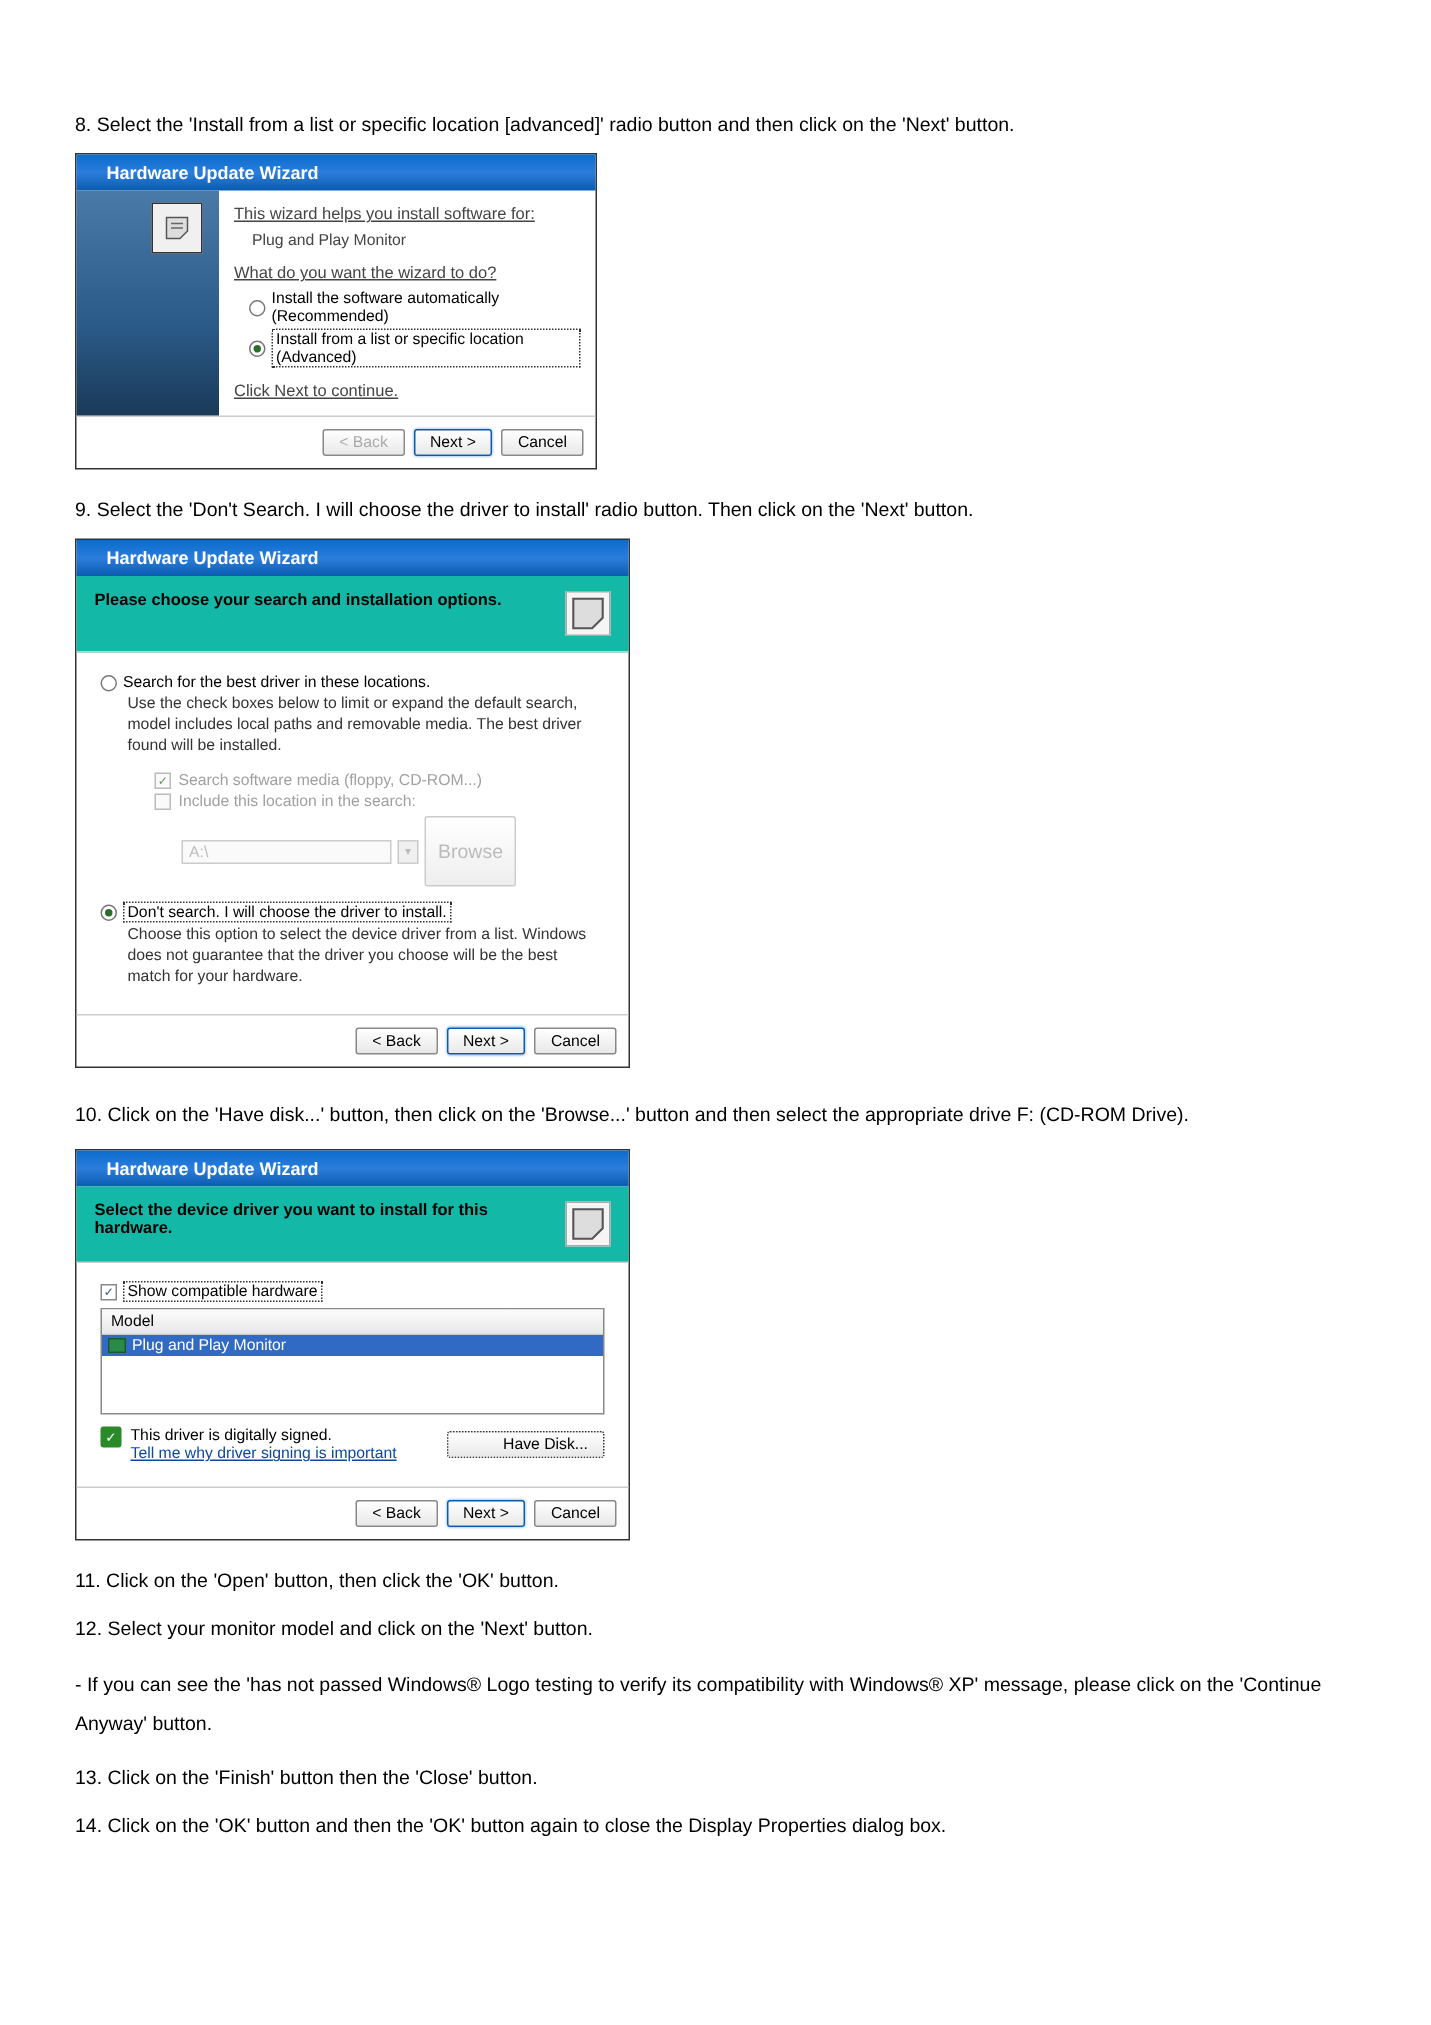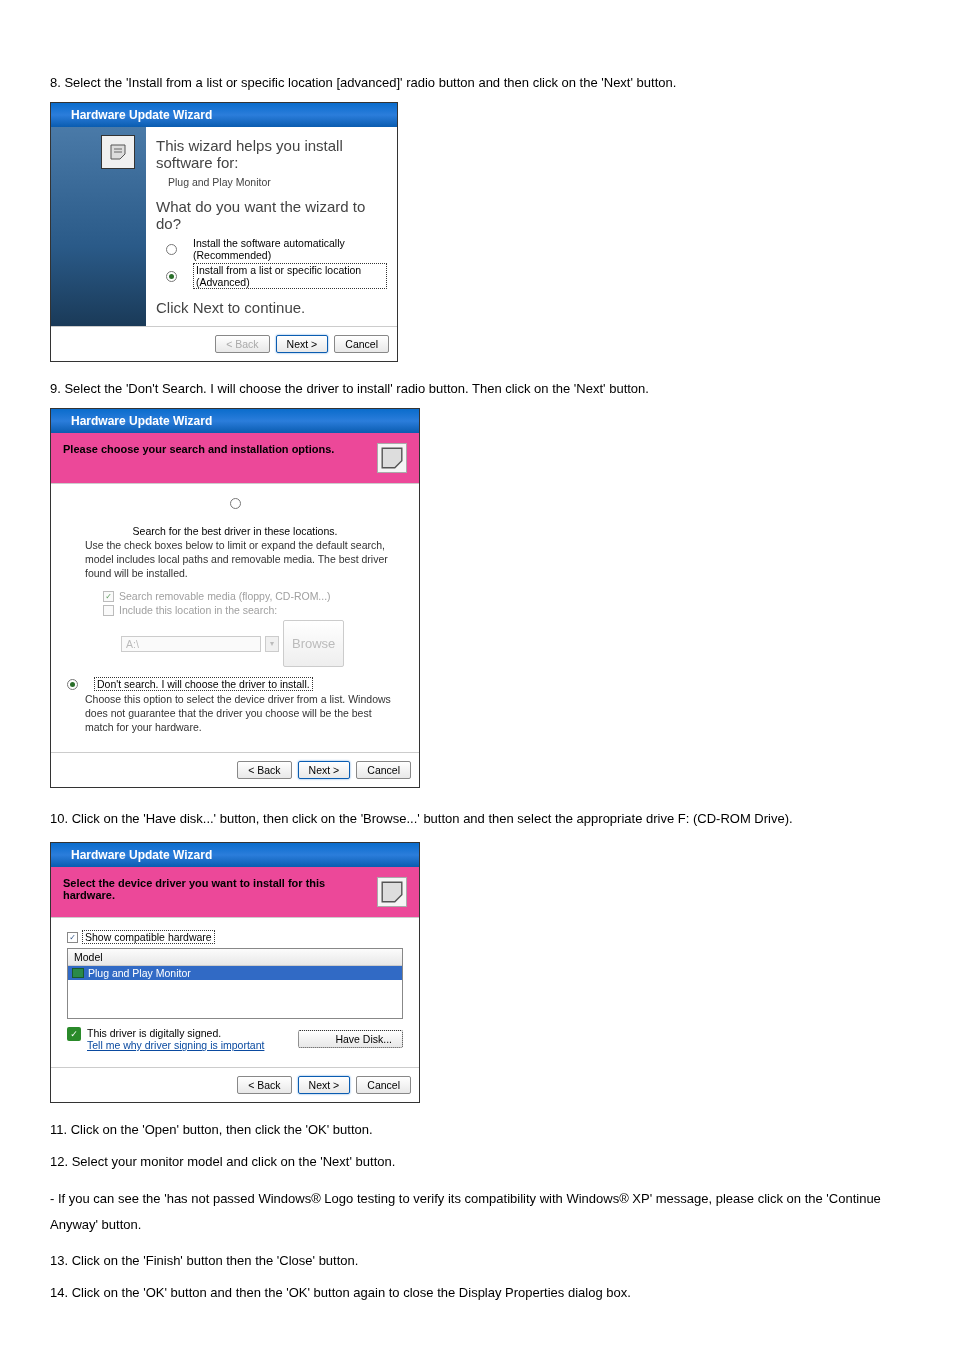--- a/index.html
+++ b/index.html
@@ -54,23 +54,24 @@
     flex: 1;
     padding: 10px 10px 5px 10px;
   }
   .welcome-title {
     font-size: 13px;
     font-weight: bold;
     line-height: 1.2;
     margin-bottom: 10px;
   }
   .small-text {
-    font-size: 15px;
+    font-size: 11px;
     margin-bottom: 5px;
     color: #444;
+    text-decoration: underline;
   }
   .indent-text {
     font-size: 10.5px;
     margin-left: 12px;
     margin-bottom: 10px;
     color: #444;
   }
   .info-row {
     display: flex;
     align-items: flex-start;
@@ -88,21 +89,21 @@
   .bold-small {
     font-size: 10.5px;
     font-weight: bold;
     line-height: 1.2;
   }
   .radio-row {
     font-size: 10.5px;
     margin: 2px 0 2px 10px;
     display: flex;
     align-items: center;
-    gap: 16px;
+    gap: 4px;
   }
   .radio {
     width: 11px;
     height: 11px;
     border: 1px solid #777;
     border-radius: 50%;
     display: inline-flex;
     align-items: center;
     justify-content: center;
     flex-shrink: 0;
@@ -139,21 +140,21 @@
 
   .dialog2-body {
     padding: 0;
   }
   .header2 {
     padding: 10px 12px;
     display: flex;
     justify-content: space-between;
     align-items: flex-start;
     border-bottom: 1px solid #ccc;
-    background: #ec4899;
+    background: #14b8a6;
   }
   .header2-title {
     font-size: 11px;
     font-weight: bold;
   }
   .hdr-icon {
     width: 30px;
     height: 30px;
     border: 1px solid #aaa;
     background: #f5f5f5;
@@ -288,28 +289,28 @@
   <div class="dialog2-body">
     <div class="header2">
       <div class="header2-title">Please choose your search and installation options.</div>
       <div class="hdr-icon">
         <svg width="28" height="28" viewBox="0 0 20 20">
             <path d="M3 3 L17 3 L17 12 L12 17 L3 17 Z" fill="#ddd" stroke="#555"></path>
           </svg>
       </div>
     </div>
     <div class="body2">
-      <div class="radio-row" style="margin-left:0;flex-direction:column;">
+      <div class="radio-row" style="margin-left:0;">
         <span class="radio"></span>
           <span>Search for the best driver in these locations.</span>
       </div>
       <div class="desc2">Use the check boxes below to limit or expand the default search, model includes local paths and removable media. The best driver found will be installed.</div>
       <div class="chk-row">
         <span class="chk">✓</span>
-          <span>Search removable media (floppy, CD-ROM...)</span>
+          <span>Search software media (floppy, CD-ROM...)</span>
       </div>
       <div class="chk-row">
         <span class="chk"></span>
           <span>Include this location in the search:</span>
       </div>
       <div class="path-row">
         <span class="path-input">A:\</span>
         <span class="dd">▾</span>
         <span class="btn-small">Browse</span>
       </div>

